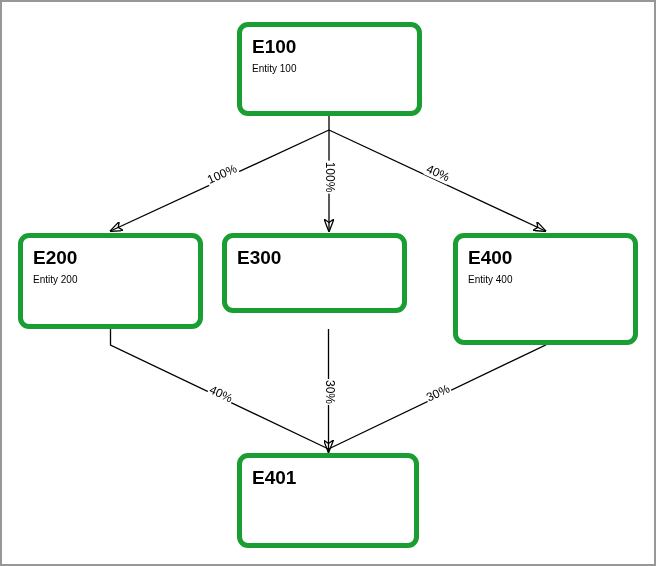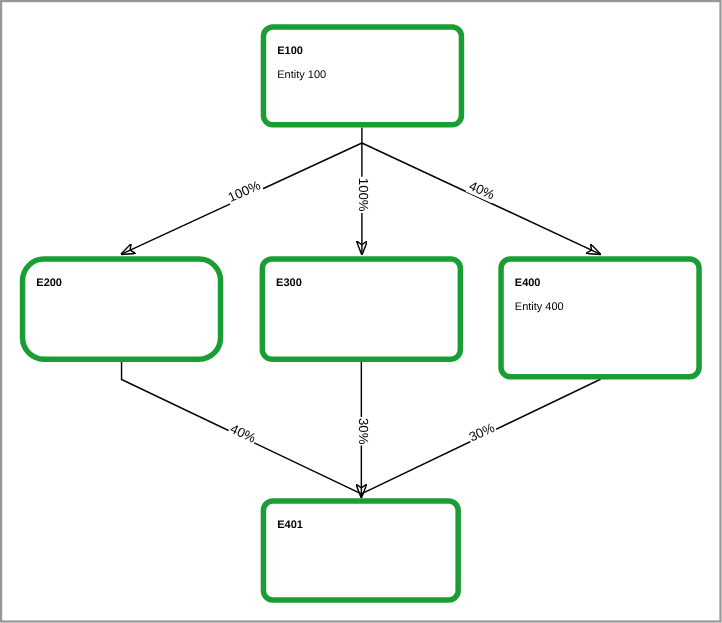--- a/index.html
+++ b/index.html
@@ -37,21 +37,21 @@
   .node {
     position: absolute;
     width: 185px;
     background: var(--node-fill);
     border: 5px solid var(--node-border);
     border-radius: 11px;
     padding: 10px 10px 0 10px;
     color: var(--text);
   }
   .node-title {
-    font-size: 10px;
+    font-size: 19px;
     font-weight: bold;
     line-height: 20px;
     white-space: nowrap;
   }
   .node-subtitle {
     font-size: 10px;
     line-height: 17px;
     margin-top: 3px;
     white-space: nowrap;
   }
@@ -84,25 +84,26 @@
     <path d="M108.5,327 L108.5,343 L326.5,447"></path>
     <path d="M326.5,327 L326.5,450" marker-end="url(#arrow)"></path>
     <path d="M543.5,327 L543.5,343 L326.5,447"></path>
   </svg>
 
   <div class="node" style="left:235px; top:20px; height:94px;">
     <div class="node-title">E100</div>
     <div class="node-subtitle">Entity 100</div>
   </div>
 
-  <div class="node" style="left:16px; top:231px; height:96px;border-radius:22px;">
+  <div class="node" style="left:16px; top:231px; height:96px;">
     <div class="node-title">E200</div>
+    <div class="node-subtitle">Entity 200</div>
   </div>
 
-  <div class="node" style="left:234px; top:231px; height:96px;">
+  <div class="node" style="left:220px; top:231px; height:80px;">
     <div class="node-title">E300</div>
   </div>
 
   <div class="node" style="left:451px; top:231px; height:112px;">
     <div class="node-title">E400</div>
     <div class="node-subtitle">Entity 400</div>
   </div>
 
   <div class="node" style="left:235px; top:451px; height:95px; width:182px;">
     <div class="node-title">E401</div>

